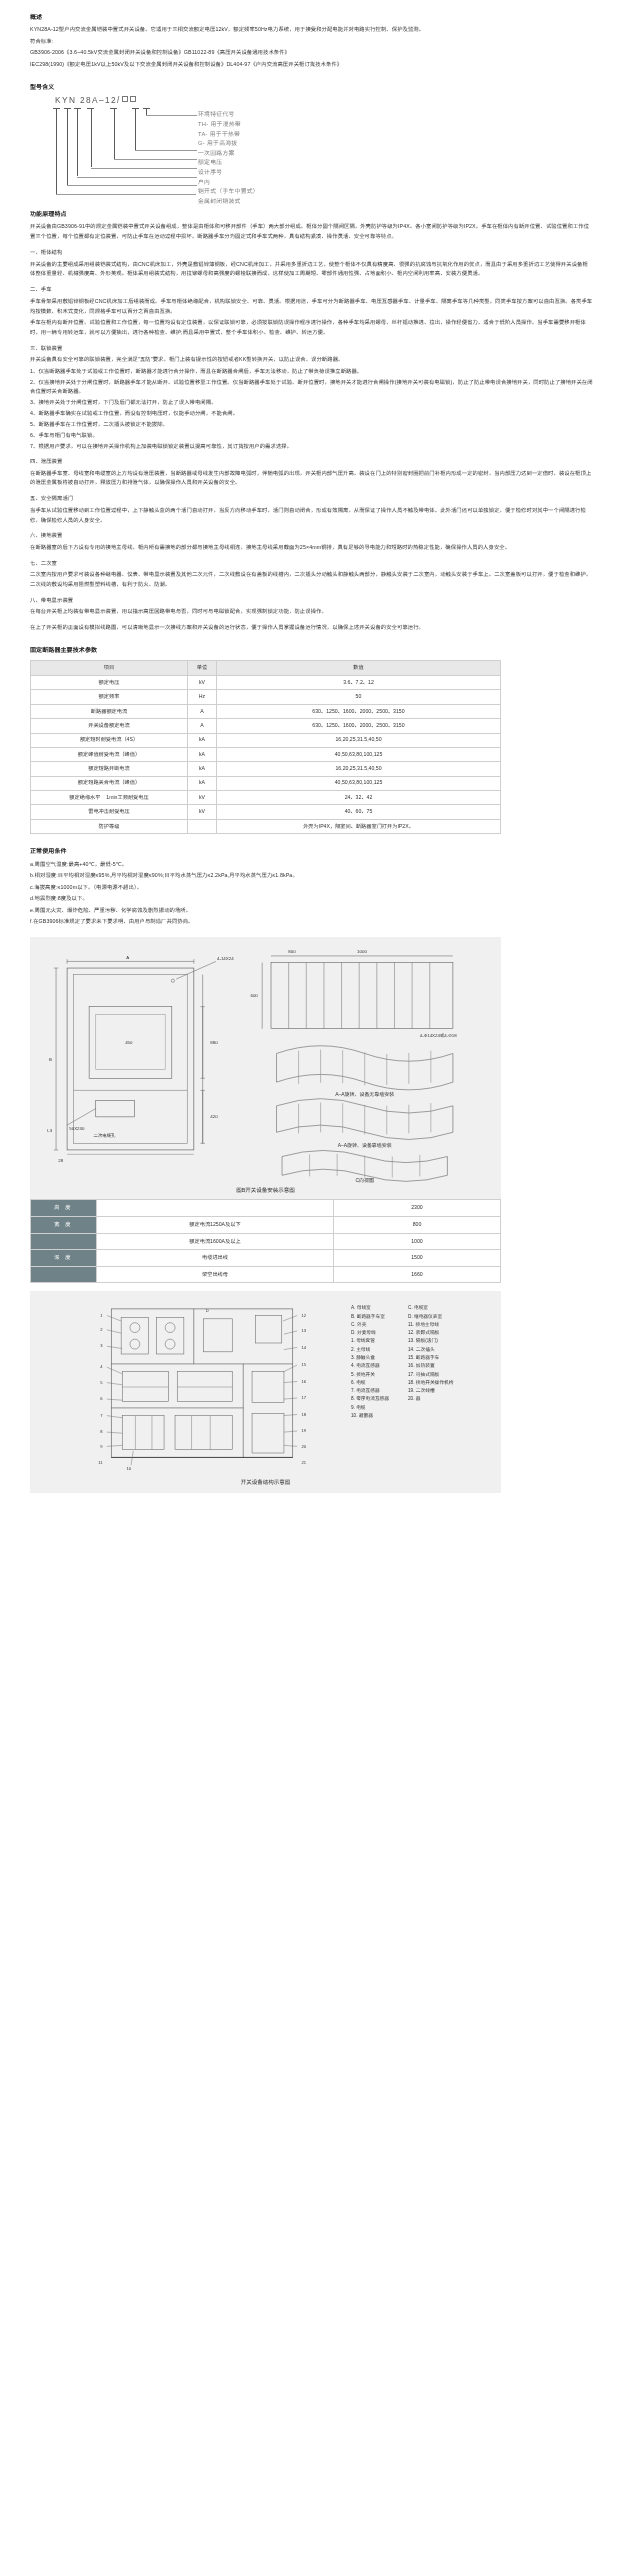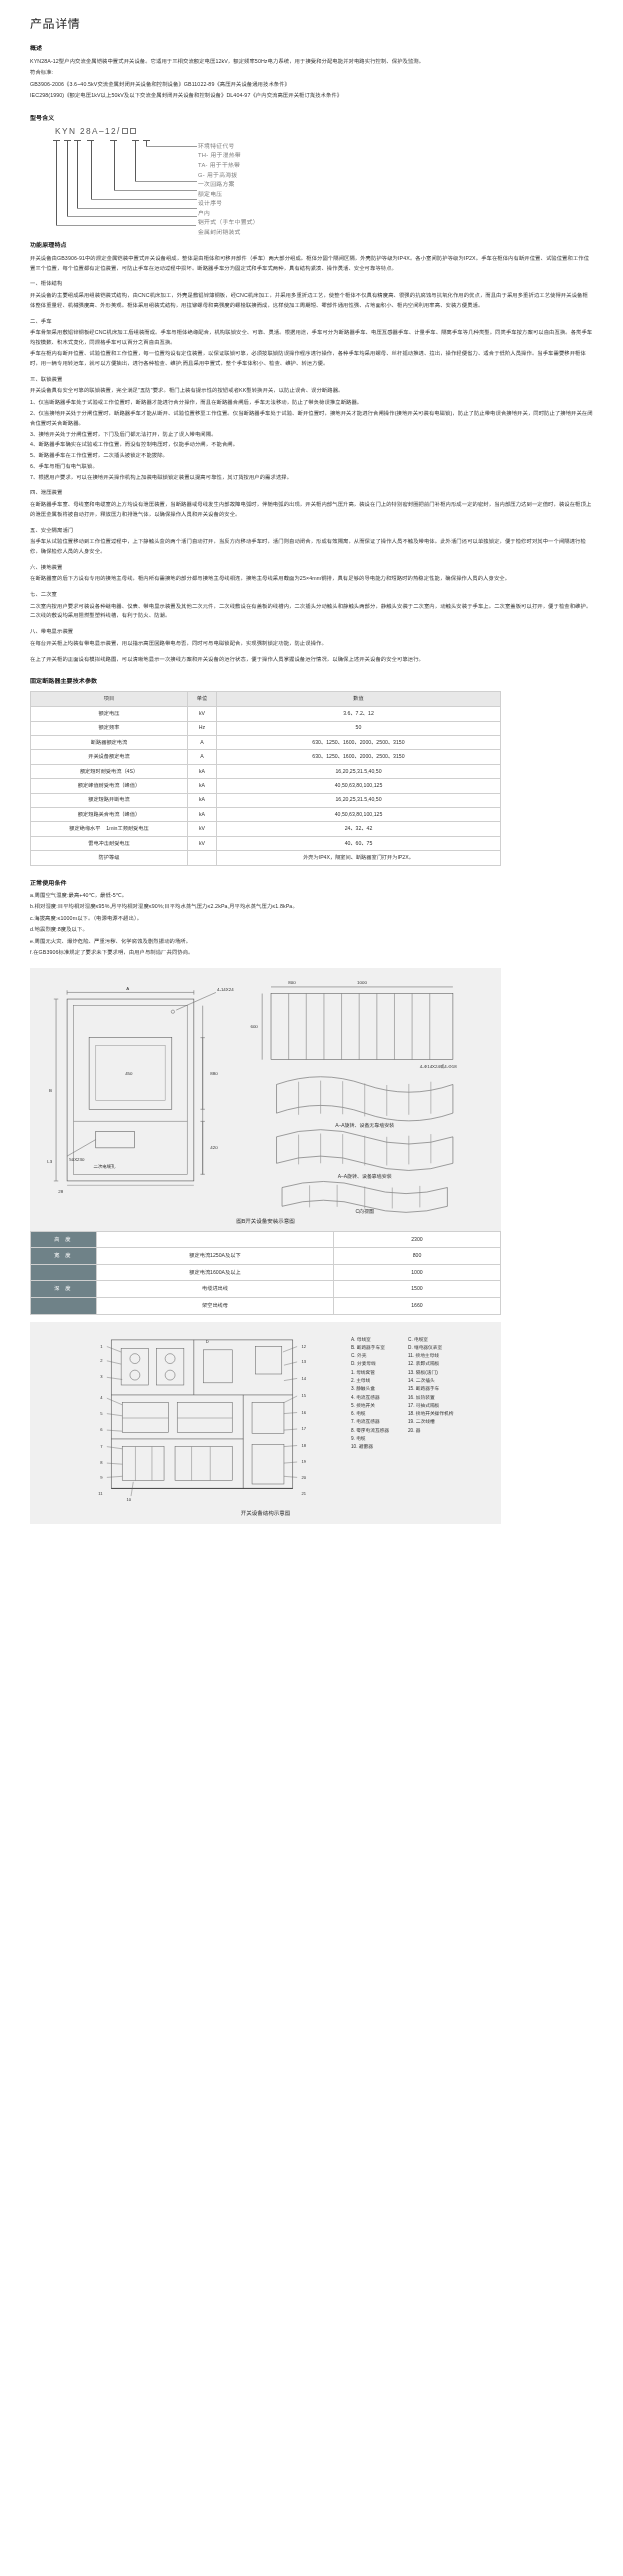--- a/index.html
+++ b/index.html
@@ -179,21 +179,20 @@
   }
   .struct-inner { display: flex; justify-content: center; gap: 14.3px; }
 
   .notes-list p { margin: 0 0 1.1px 0; }
 </style>
 </head>
 <body>
 
 <div class="page">
 
-  <h1 class="page-title">产品详情</h1>
 
   <div class="section">
     <h3 class="sec-head">概述</h3>
     <p class="body-text">KYN28A-12型户内交流金属铠装中置式开关设备。它适用于三相交流额定电压12kV，额定频率50Hz电力系统，用于接受和分配电能并对电路实行控制、保护及监测。</p>
     <p class="body-text">符合标准:</p>
     <p class="body-text">GB3906-2006《3.6~40.5kV交流金属封闭开关设备和控制设备》GB11022-89《高压开关设备通用技术条件》</p>
     <p class="body-text">IEC298(1990)《额定电压1kV以上50kV及以下交流金属封闭开关设备和控制设备》DL404-97《户内交流高压开关柜订货技术条件》</p>
   </div>
 
   <div class="section">

